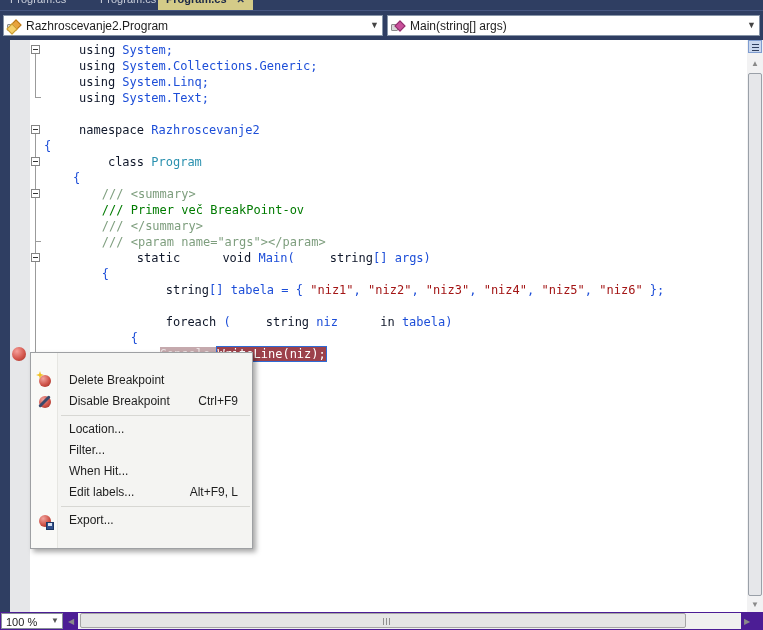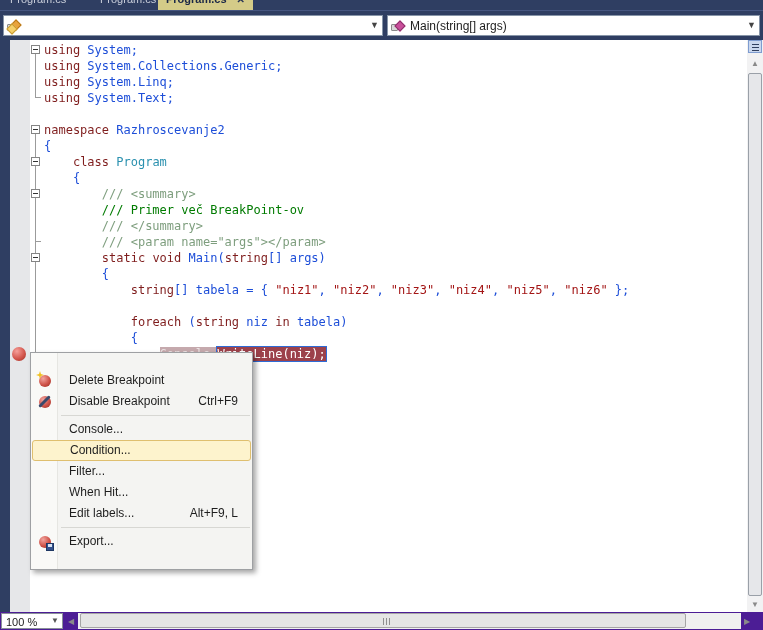--- a/index.html
+++ b/index.html
@@ -23,21 +23,21 @@
   .cls-d1 { left:5px; top:3px; background:#E8A33D; border:1px solid #B87818; }
   .cls-d2 { left:1px; top:7px; background:#F5D06A; border:1px solid #C79A2F; }
   .mth-d1 { left:5px; top:4px; background:#C94F9B; border:1px solid #8E2F6B; }
   .lockbox { position:absolute; left:0; top:6px; width:7px; height:7px; background:#D8D8D8; border:1px solid #8A8A8A; border-radius:1px; }
 
   
   .indicator-margin { position:absolute; left:10px; top:40px; bottom:18px; width:20px; background:#E6E7E9; }
   .codearea { position:absolute; left:30px; right:16px; top:40px; bottom:18px; background:#FFFFFF; overflow:hidden; }
   #code { position:absolute; left:14px; top:2px; font-family:"DejaVu Sans Mono", monospace; font-size:12px; line-height:16px; white-space:pre; color:#000; }
   .cl { height:16px; }
-  .kw { color:#7f1d1d; }
+  .kw { color:#0f172a;margin-left:35px; }
   .ty { color:#2B91AF; }
   .str { color:#A31515; }
   .doc { color:#7E9E7E; }
   .com { color:#007B00;text-align:right; }
   .pl { color:#1d4ed8; }
   .bpdim { background:#C5A9AD; color:#EBE2E3; }
   .bpsel { background:#9C414B; color:#FFFFFF; outline:1px solid #2E6BD6; }
 
   
   .fold { position:absolute; left:1px; width:9px; height:9px; background:#fff; border:1px solid #848484; z-index:3; }
@@ -96,20 +96,21 @@
     </div>
   <div class="tabstrip-underline"></div>
 
   <div class="navbar">
     <div class="combo" style="left:3px; width:380px;">
       <span class="ico">
         <span class="lockbox"></span>
           <span class="diamond cls-d1"></span>
           <span class="diamond cls-d2"></span>
       </span>
+      <span class="txt">Razhroscevanje2.Program</span>
       <span class="combo-arrow">▼</span>
     </div>
     <div class="combo" style="left:387px; width:373px;">
       <span class="ico">
         <span class="lockbox"></span>
           <span class="diamond mth-d1"></span>
       </span>
       <span class="txt">Main(string[] args)</span>
       <span class="combo-arrow">▼</span>
     </div>
@@ -183,22 +184,21 @@
     <div id="menu-items">
         <div class="mi"><span class="mico">
             <span class="ball"></span>
             <span class="star"></span>
           </span><span>Delete Breakpoint</span></div>
         <div class="mi"><span class="mico">
             <span class="ball"></span>
             <span class="slash"></span>
           </span><span>Disable Breakpoint</span><span class="sc">Ctrl+F9</span></div>
         <div class="msep"></div>
-        <div class="mi"><span>Console...</span></div>
-        <div class="mi hl"><span>Condition...</span></div>
+        <div class="mi"><span>Location...</span></div>
         <div class="mi"><span>Filter...</span></div>
         <div class="mi"><span>When Hit...</span></div>
         <div class="mi"><span>Edit labels...</span><span class="sc">Alt+F9, L</span></div>
         <div class="msep"></div>
         <div class="mi"><span class="mico">
             <span class="ball"></span>
             <span class="floppy"></span>
           </span><span>Export...</span></div>
       </div>
   </div>

